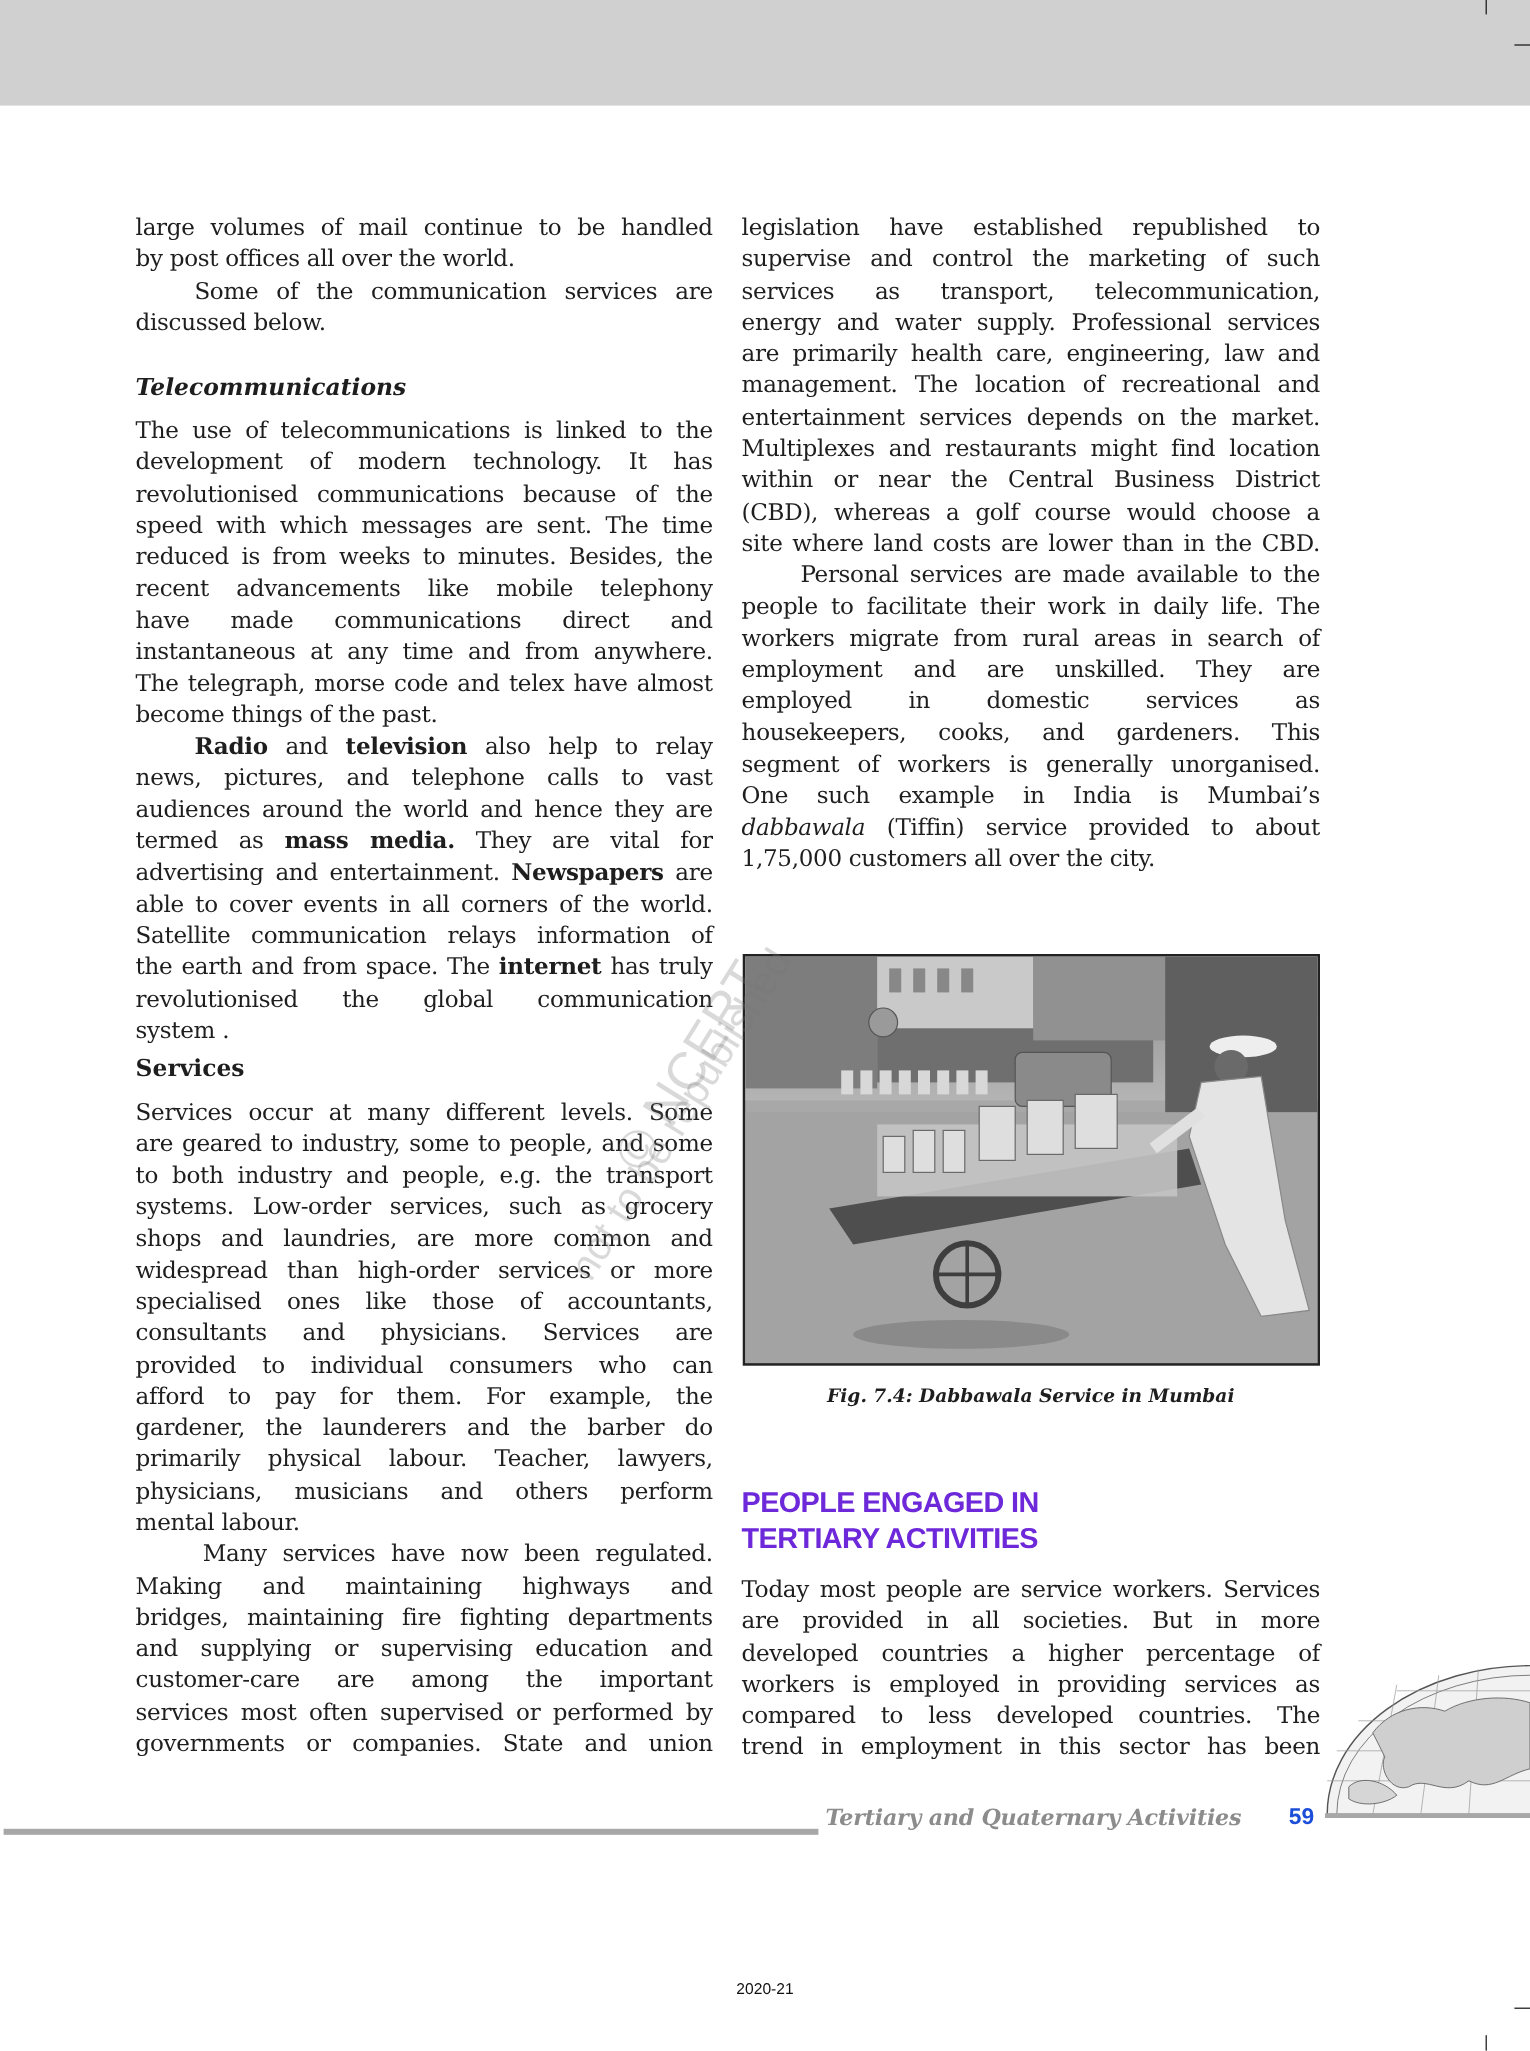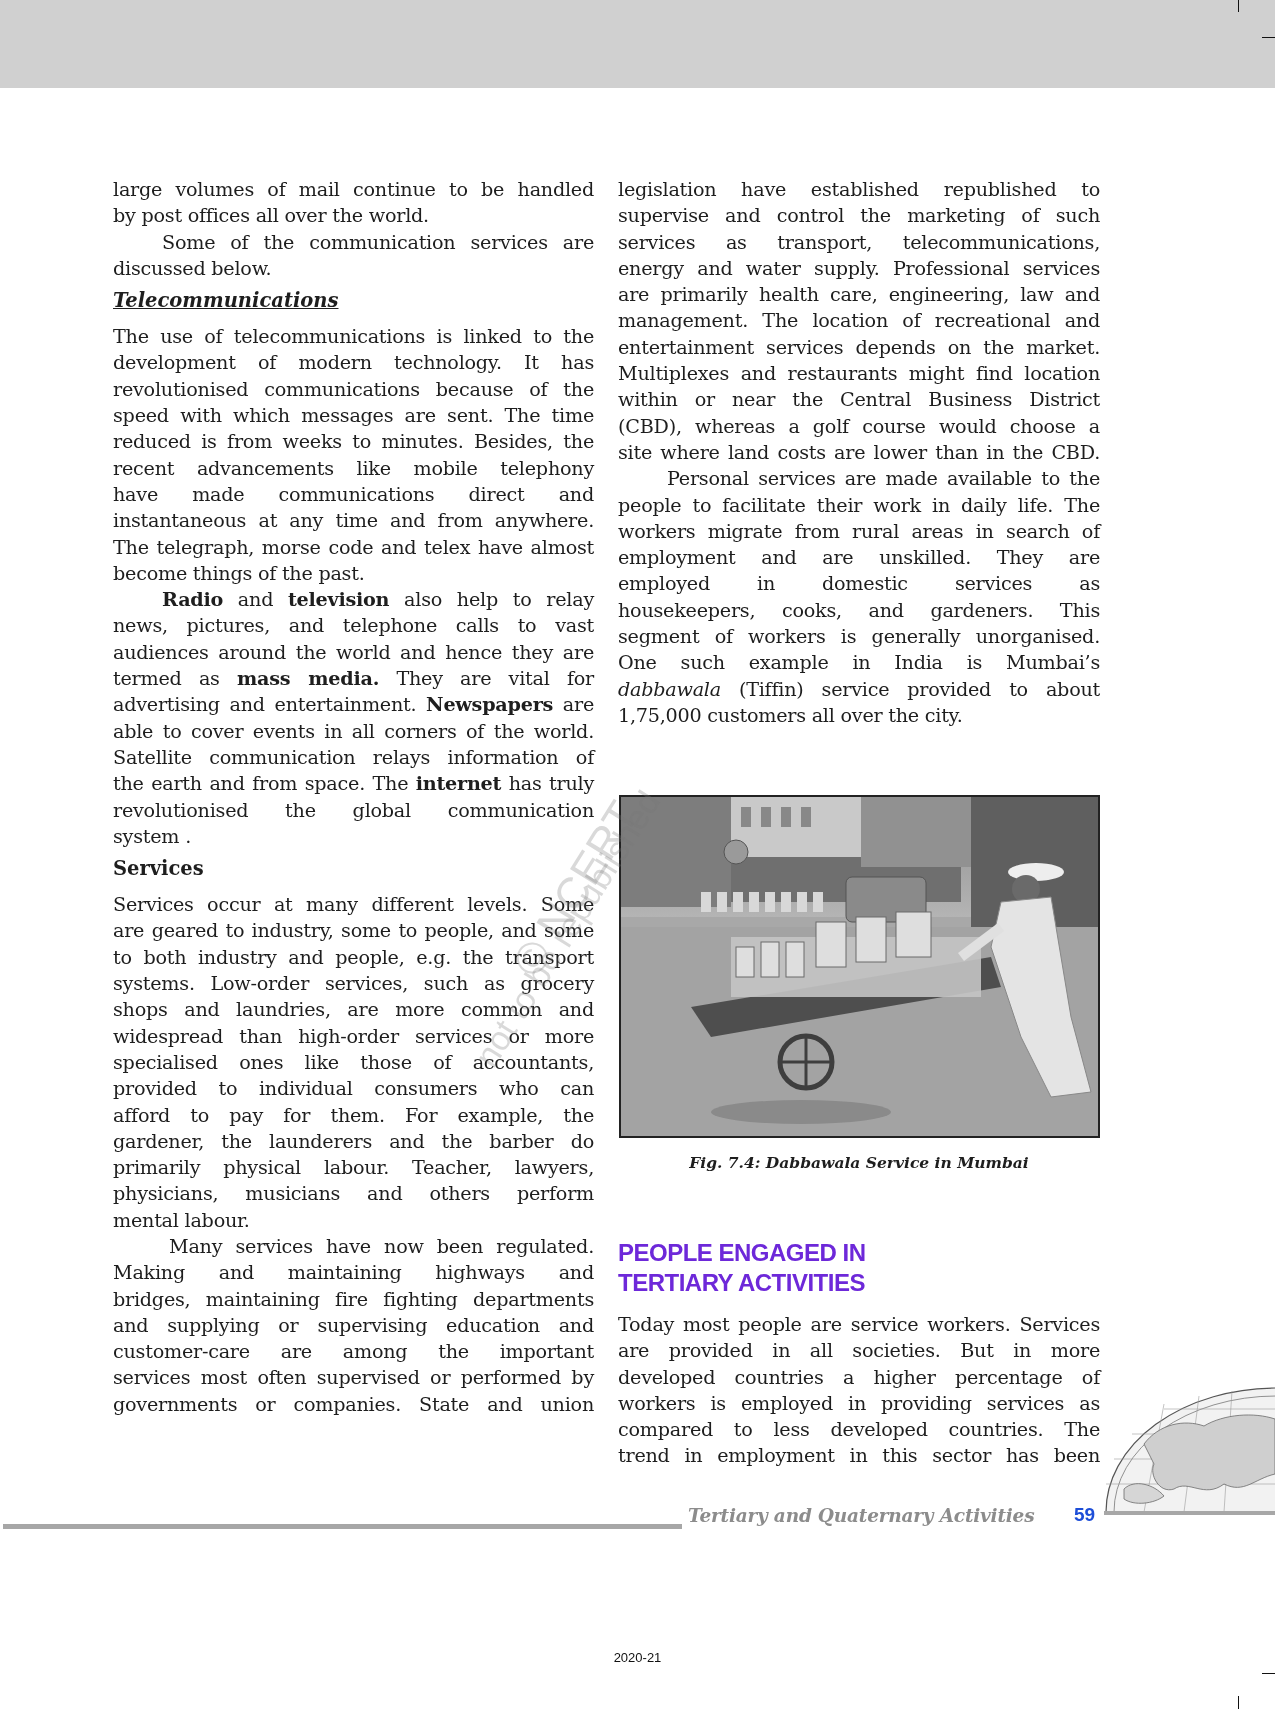--- a/index.html
+++ b/index.html
@@ -36,21 +36,21 @@
 <div class="col" style="left:113px;top:177px;width:481px;">
   <div>
     <span class="line">large volumes of mail continue to be handled</span>
     <span class="line last">by post offices all over the world.</span>
   </div>
   <div>
     <span class="line indent">Some of the communication services are</span>
     <span class="line last">discussed below.</span>
   </div>
 
-  <span class="h-ital" style="margin-top:6px;text-decoration:underline;">Telecommunications</span>
+  <span class="h-ital" style="margin-top:28px;">Telecommunications</span>
 
   <div style="margin-top:10px;">
     <span class="line">The use of telecommunications is linked to the</span>
     <span class="line">development of modern technology. It has</span>
     <span class="line">revolutionised communications because of the</span>
     <span class="line">speed with which messages are sent.  The time</span>
     <span class="line">reduced is from weeks to minutes. Besides, the</span>
     <span class="line">recent advancements like mobile telephony</span>
     <span class="line">have made communications direct and</span>
     <span class="line">instantaneous at any time and from anywhere.</span>
@@ -74,20 +74,21 @@
   <span class="h-bold" style="margin-top:6px;">Services</span>
 
   <div style="margin-top:10px;">
     <span class="line">Services occur at many different levels. Some</span>
     <span class="line">are geared to industry, some to people, and some</span>
     <span class="line">to both industry and people, e.g. the transport</span>
     <span class="line">systems.  Low-order services, such as grocery</span>
     <span class="line">shops and laundries, are more common and</span>
     <span class="line">widespread than high-order services or more</span>
     <span class="line">specialised ones like those of accountants,</span>
+    <span class="line">consultants and physicians. Services are</span>
     <span class="line">provided to individual consumers who can</span>
     <span class="line">afford to pay for them. For example, the</span>
     <span class="line">gardener, the launderers and the barber do</span>
     <span class="line">primarily physical labour. Teacher, lawyers,</span>
     <span class="line">physicians, musicians and others perform</span>
     <span class="line last">mental labour.</span>
   </div>
 
   <div>
     <span class="line indent" style="padding-left:56px;">Many services have now been regulated.</span>
@@ -97,21 +98,21 @@
     <span class="line">customer-care are among the important</span>
     <span class="line">services most often supervised or performed by</span>
     <span class="line">governments or companies.  State and union</span>
   </div>
 </div>
 
 <div class="col" style="left:618px;top:177px;width:482px;">
   <div>
     <span class="line">legislation have established republished to</span>
     <span class="line">supervise and control the marketing of such</span>
-    <span class="line">services as transport, telecommunications,</span>
+    <span class="line">services as transport, telecommunication,</span>
     <span class="line">energy and water supply. Professional services</span>
     <span class="line">are primarily health care, engineering, law and</span>
     <span class="line">management. The location of recreational and</span>
     <span class="line">entertainment services depends on the market.</span>
     <span class="line">Multiplexes and restaurants might find location</span>
     <span class="line">within or near the Central Business District</span>
     <span class="line">(CBD), whereas a golf course would choose a</span>
     <span class="line">site where land costs are lower than in the CBD.</span>
   </div>
   <div>

